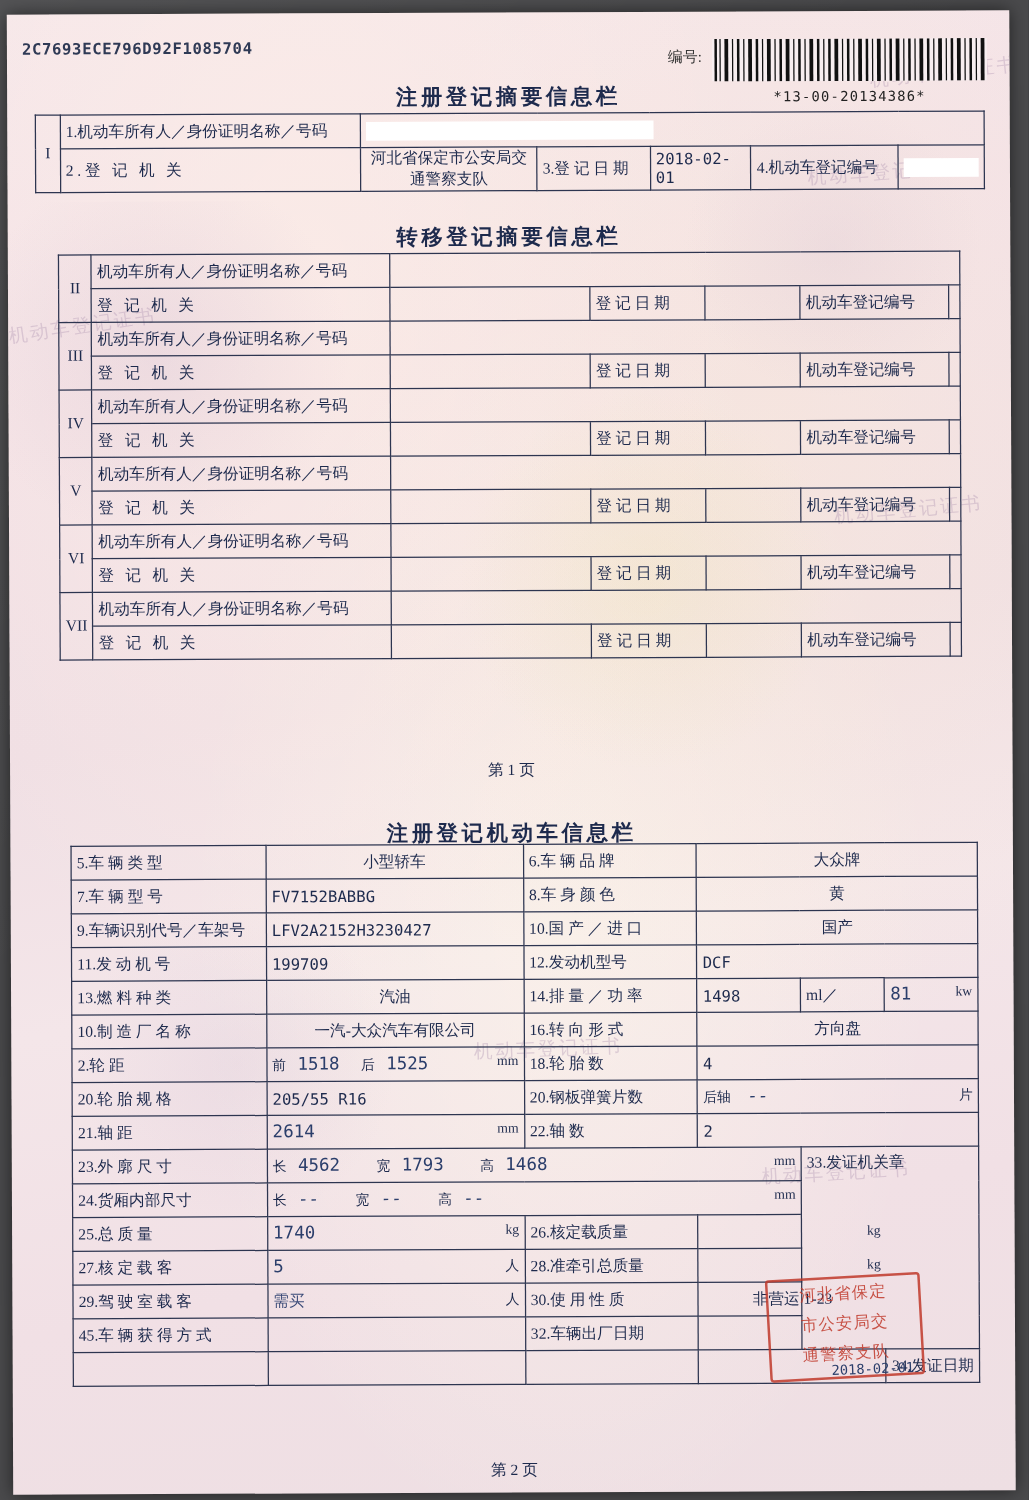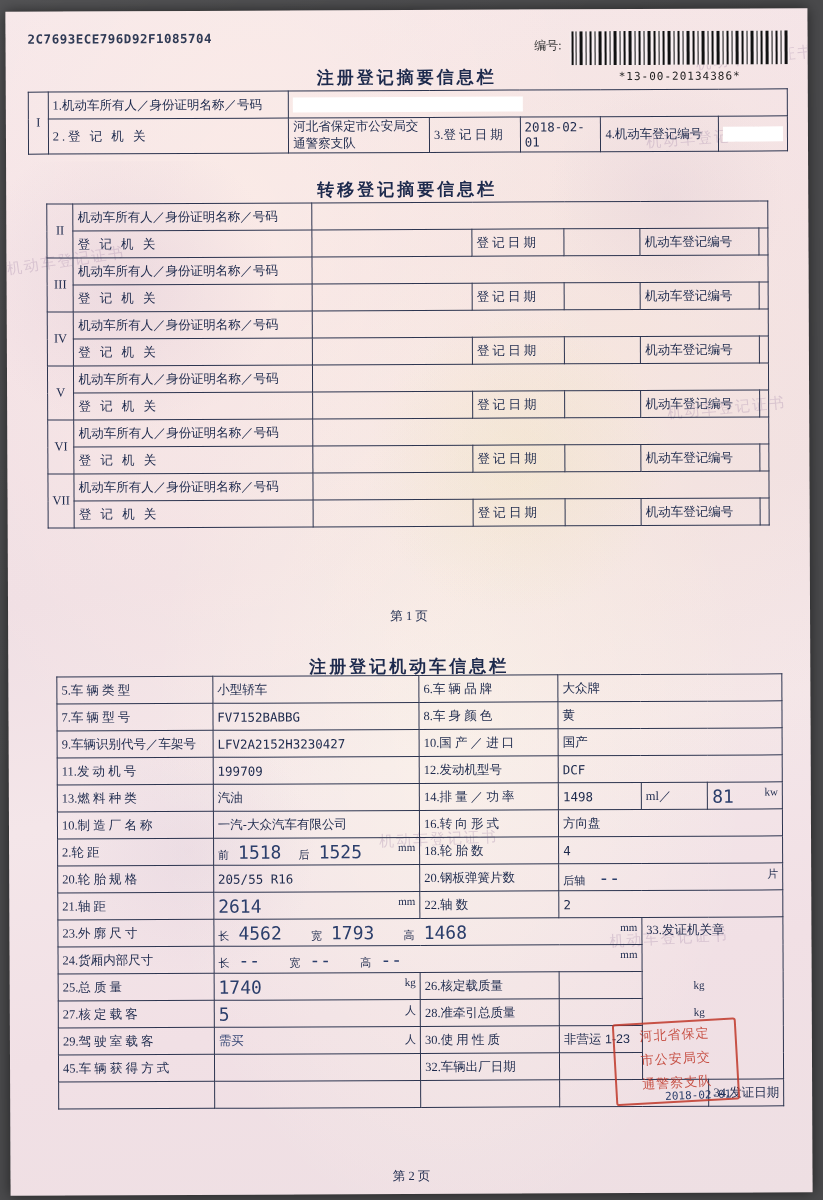--- a/index.html
+++ b/index.html
@@ -28,21 +28,21 @@
   }
   
   .wm{position:absolute;pointer-events:none;opacity:.5;}
   .wm1{left:0;top:150px;width:300px;height:300px;background:radial-gradient(circle at 40% 40%, rgba(200,175,200,.45), rgba(255,255,255,0) 60%);}
   .wm2{left:330px;top:290px;width:360px;height:330px;background:radial-gradient(circle at 50% 50%, rgba(235,225,170,.5), rgba(255,255,255,0) 62%);}
   .wm3{left:520px;top:60px;width:280px;height:260px;background:radial-gradient(circle at 50% 50%, rgba(205,185,205,.4), rgba(255,255,255,0) 62%);}
   .wm4{left:30px;top:700px;width:300px;height:280px;background:radial-gradient(circle at 50% 50%, rgba(200,180,205,.35), rgba(255,255,255,0) 62%);}
   .wmtext{position:absolute;color:rgba(175,150,180,.38);font-size:15px;letter-spacing:2px;white-space:nowrap;pointer-events:none;}
 
   .serial{
-    position:absolute;left:22px;top:20px;
+    position:absolute;left:12px;top:20px;
     font-family:"DejaVu Sans Mono", monospace;
     font-size:12.5px;letter-spacing:.5px;color:#2f3a55;font-weight:bold;
   }
   .barcode-wrap{position:absolute;right:18px;top:22px;text-align:center;}
   .barcode-label{display:inline-block;font-size:12px;color:#333;margin-right:4px;vertical-align:top;padding-top:6px;}
   .barcode{display:inline-block;vertical-align:top;}
   .barcode-num{font-family:"DejaVu Sans Mono", monospace;font-size:11px;letter-spacing:1px;color:#222;margin-top:1px;text-align:center;}
 
   .title{
     text-align:center;font-size:17px;font-weight:bold;color:#1d2a4d;
@@ -53,25 +53,25 @@
   .t3{position:absolute;left:0;right:0;top:645px;}
 
   table{border-collapse:collapse;}
   .tbl{position:absolute;border:1.4px solid #2d3550;}
   .tbl td{border:1px solid #2d3550;font-size:12.5px;color:#1d2a4d;padding:0 4px;height:26px;}
   .lbl{white-space:nowrap;}
   .sp{letter-spacing:3px;}
   .rom{text-align:center;font-size:11px;width:16px;}
   .hand{
     font-family:"DejaVu Sans Mono", monospace;
-    color:#2b3e6b;font-size:18px;
+    color:#2b3e6b;font-size:14px;
   }
   .handcn{
-    font-family:Liberation Sans, sans-serif;
-    color:#3a4a78;font-size:12.5px;
+    font-family:Liberation Serif, serif;
+    color:#3a4a78;font-size:12.5px;text-align:center;
   }
   .redact{display:inline-block;height:15px;background:#ffffff;vertical-align:middle;}
 
   .tbl1{left:22px;top:80px;width:760px;}
   .tbl2{left:40px;top:192px;width:722px;}
   .tbl3{left:48px;top:665px;width:726px;}
 
   .pagefoot{position:absolute;width:100%;text-align:center;font-size:12.5px;color:#1d2a4d;}
   .pf1{top:598px;}
   .pf2{top:1158px;}

